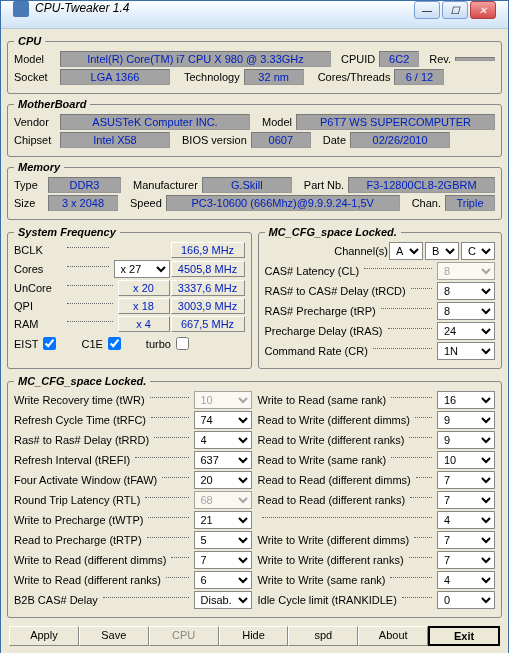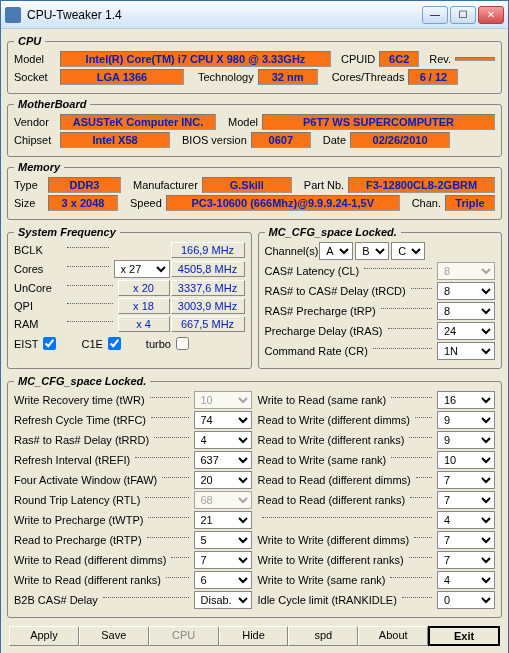--- a/index.html
+++ b/index.html
@@ -1,29 +1,29 @@
 <!DOCTYPE html>
 <html><head>
 <meta charset="utf-8">
 <style>
 * { box-sizing: border-box; font-family: "Segoe UI", Tahoma, sans-serif; }
 body { margin: 0; background: #fff; width: 509px; }
 .window { border: 1px solid #3a6ea5; background: #ece9d8; width: 509px; }
-.titlebar { background: linear-gradient(#fdfeff, #e8f1fc 40%, #d0e4f7); height: 28px; display: flex; align-items: center; padding: 0 4px; border-bottom: 1px solid #b8c7d9; }
+.titlebar { background: linear-gradient(#fdfeff, #e8f1fc 40%, #d0e4f7); height: 28px; display: flex; align-items: flex-start; padding: 0 12px; border-bottom: 1px solid #b8c7d9; font-style: italic; }
 .titlebar .icon { width: 16px; height: 16px; background: #4a7ab5; border-radius: 2px; margin-right: 6px; }
 .titlebar .title { flex: 1; font-size: 12px; color: #000; }
 .winbtns { display: flex; gap: 2px; }
 .winbtn { width: 26px; height: 18px; border: 1px solid #7a9fd4; border-radius: 3px; background: linear-gradient(#f3f8fe, #c9ddf4); display: flex; align-items: center; justify-content: center; font-size: 10px; }
 .winbtn.close { background: linear-gradient(#f5a0a0, #d44a4a); color: #fff; border-color: #b04040; }
 .content { padding: 4px 6px 4px 6px; background: #ece9d8; }
 fieldset { border: 1px solid #888; border-radius: 3px; margin: 2px 0 4px 0; padding: 2px 6px 6px 6px; background: #ece9d8; }
 legend { font-size: 11px; font-style: italic; font-weight: bold; color: #000; padding: 0 4px; }
 .row { display: flex; align-items: center; gap: 4px; margin: 2px 0; font-size: 11px; }
 .lbl { color: #000; white-space: nowrap; }
-.sunken { border: 1px solid #999; border-top-color: #7a7a7a; border-left-color: #7a7a7a; background: #f97316; padding: 1px 4px; display: inline-block; min-width: 40px; text-align: center; font-size: 11px; color: #0020c0; font-weight: bold; }
+.sunken { border: 1px solid #999; border-top-color: #7a7a7a; border-left-color: #7a7a7a; background: #a3a3a3; padding: 1px 4px; display: inline-block; min-width: 40px; text-align: center; font-size: 11px; color: #0020c0; }
 .raised { border: 1px solid #fff; border-right-color: #888; border-bottom-color: #888; background: #ece9d8; padding: 1px 4px; display: inline-block; min-width: 50px; text-align: center; font-size: 11px; color: #0020c0; }
 .two-col { display: flex; gap: 6px; }
 .col { flex: 1; }
 .sel { font-size: 11px; height: 18px; border: 1px solid #888; background: #fff; color: #000; padding: 0 2px; }
 .sel:disabled { color: #888; }
 .trow { display: flex; align-items: center; font-size: 11px; margin: 2px 0; gap: 1px; }
 .trow .tlbl { white-space: nowrap; }
 .trow .fill { flex: 1; border-bottom: 1px dotted #666; margin: 0 4px; position: relative; top: -3px; }
 .trow select { width: 58px; }
 .cb { width: 13px; height: 13px; }
@@ -55,33 +55,33 @@
       <div class="row">
         <span class="lbl" style="width:42px">Model</span>
         <span class="sunken" style="flex:1">Intel(R) Core(TM) i7 CPU       X 980  @ 3.33GHz</span>
         <span class="lbl" style="margin-left:6px">CPUID</span>
         <span class="sunken" style="width:34px">6C2</span>
         <span class="lbl" style="margin-left:6px">Rev.</span>
         <span class="sunken" style="width:24px"></span>
       </div>
       <div class="row">
         <span class="lbl" style="width:42px">Socket</span>
-        <span class="sunken" style="width:124px">LGA 1366</span>
+        <span class="sunken" style="width:110px">LGA 1366</span>
         <span class="lbl" style="margin-left:10px">Technology</span>
         <span class="sunken" style="width:60px">32 nm</span>
         <span class="lbl" style="margin-left:10px">Cores/Threads</span>
         <span class="sunken" style="width:50px">6 / 12</span>
       </div>
     </fieldset>
 
     <fieldset>
       <legend>MotherBoard</legend>
       <div class="row">
         <span class="lbl" style="width:42px">Vendor</span>
-        <span class="sunken" style="width:156px">ASUSTeK Computer INC.</span>
+        <span class="sunken" style="width:190px">ASUSTeK Computer INC.</span>
         <span class="lbl" style="margin-left:8px">Model</span>
         <span class="sunken" style="flex:1">P6T7 WS SUPERCOMPUTER</span>
       </div>
       <div class="row">
         <span class="lbl" style="width:42px">Chipset</span>
         <span class="sunken" style="width:110px">Intel X58</span>
         <span class="lbl" style="margin-left:8px">BIOS version</span>
         <span class="sunken" style="width:60px">0607</span>
         <span class="lbl" style="margin-left:8px">Date</span>
         <span class="sunken" style="width:100px">02/26/2010</span>
@@ -148,21 +148,21 @@
           <span class="tlbl">C1E</span>
           <input type="checkbox" class="cb" checked="" style="">
           <span style="width:20px"></span>
           <span class="tlbl">turbo</span>
           <input type="checkbox" class="cb" style="">
         </div>
       </fieldset>
 
       <fieldset class="col">
         <legend>MC_CFG_space Locked.</legend>
-        <div class="trow" style="">
+        <div class="trow" style="justify-content:flex-end">
           <span class="tlbl">Channel(s)</span>
           <div class="chansel">
             <select class="sel"><option>A</option></select>
             <select class="sel"><option>B</option></select>
             <select class="sel"><option>C</option></select>
           </div>
         </div>
         <div class="trow">
             <span class="tlbl">CAS# Latency (CL)</span>
             <span class="fill"></span>

